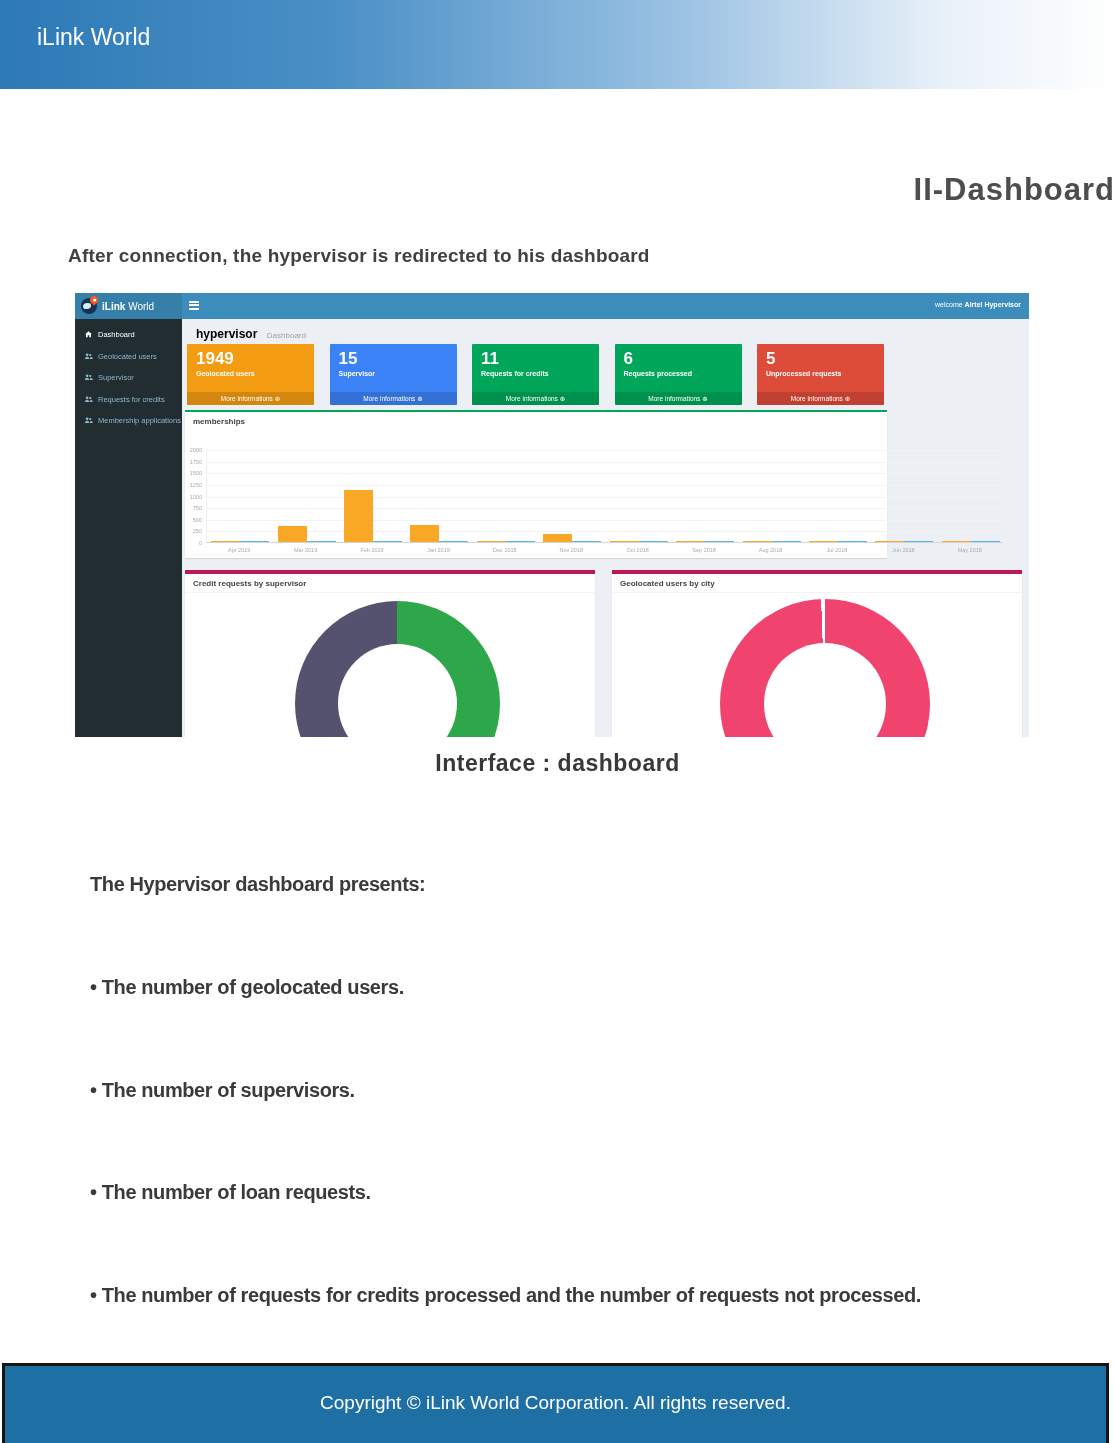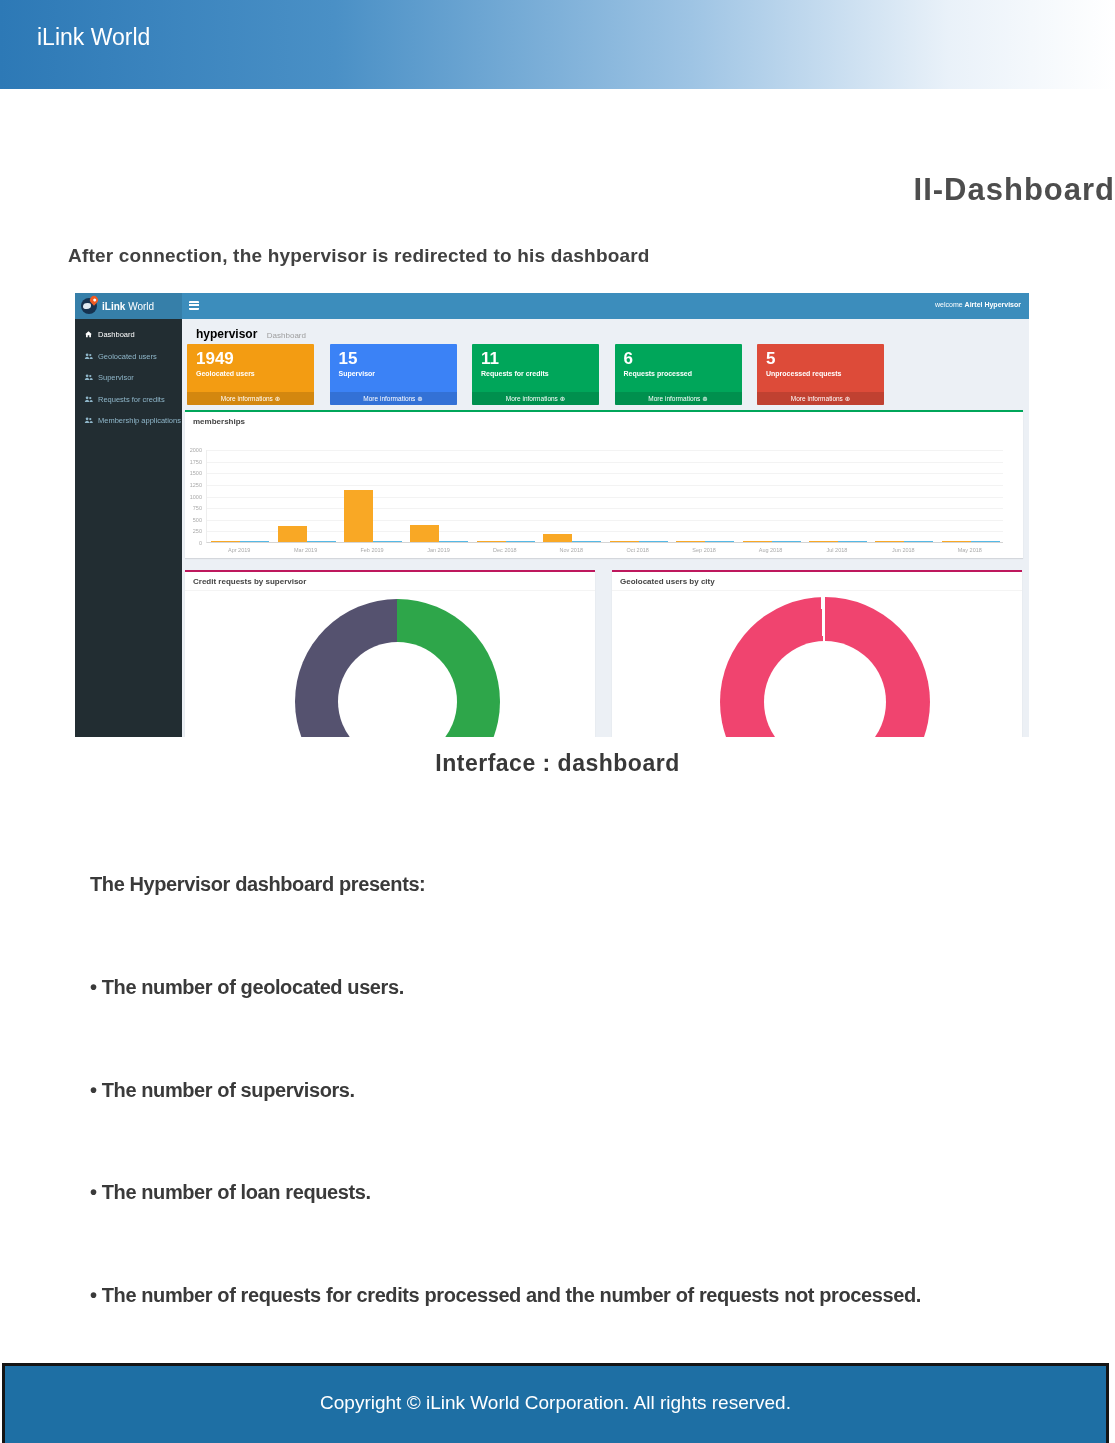--- a/index.html
+++ b/index.html
@@ -73,22 +73,22 @@
 
   .cards { position:absolute; left:5px; top:25px; display:flex; gap:15.5px; }
   .stat-card { width:127px; height:61px; position:relative; color:#fff; border-radius:1px; }
   .stat-value { font-size:17px; font-weight:bold; padding:6px 0 0 9px; line-height:1; }
   .stat-label { font-size:7px; font-weight:bold; padding-left:9px; margin-top:3px; }
   .stat-footer { position:absolute; left:0; right:0; bottom:0; height:13px;
     background:rgba(0,0,0,0.13); text-align:center; font-size:6.5px; line-height:13px; cursor:pointer; }
 
   .panel { position:absolute; background:#fff; box-shadow:0 1px 1px rgba(0,0,0,0.1); }
   .panel-title { font-size:8px; font-weight:bold; color:#444; padding:5px 8px 4px; }
-  #memberships-panel { left:3px; top:91px; width:838px; height:148px; border-top:2px solid #00a65a; }
-  .donut-panel { top:251px; width:410px; height:220px; border-top:2px solid #be185d; }
+  #memberships-panel { left:3px; top:91px; width:702px; height:148px; border-top:2px solid #00a65a; }
+  .donut-panel { top:251px; width:410px; height:220px; border-top:4px solid #be185d; }
   #credit-panel { left:3px; }
   #geo-panel { left:430px; }
   .donut-panel .panel-title { border-bottom:1px solid #f4f4f4; }
 
   .mplot { position:absolute; left:21px; top:38px; width:797px; height:93px;
     border-bottom:1px solid #d5d5d5; border-left:1px solid #eee; }
   .gridline { position:absolute; left:0; right:0; height:1px; background:#f3f3f3; }
   .bar { position:absolute; bottom:0; }
   .mylabels { position:absolute; left:1px; top:38px; width:18px; height:93px; }
   .ytick { position:absolute; right:2px; font-size:5.5px; color:#aaa; line-height:6px; }

